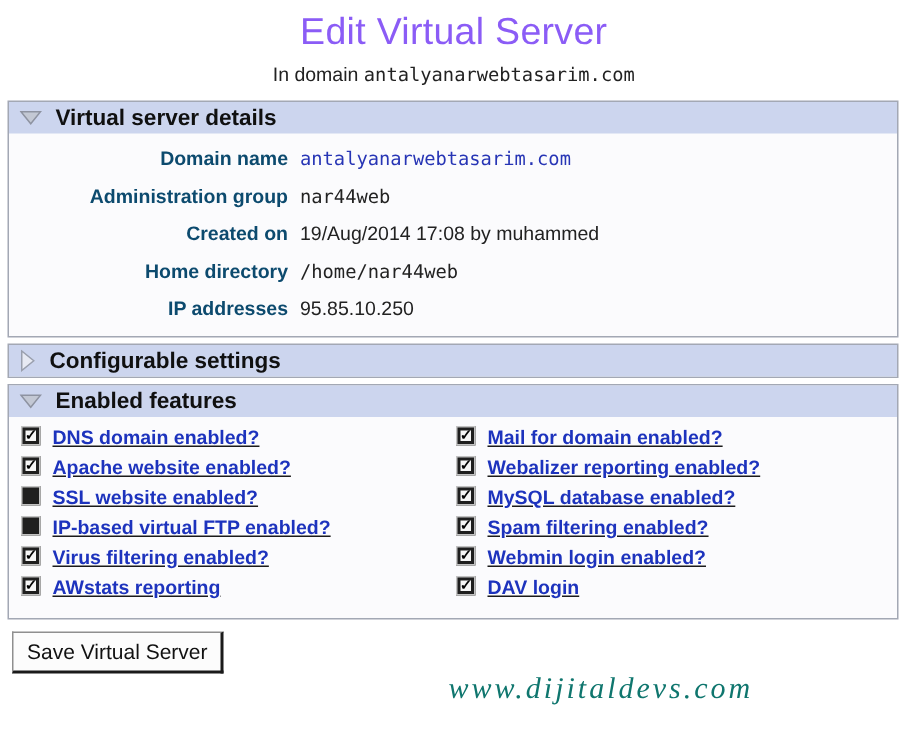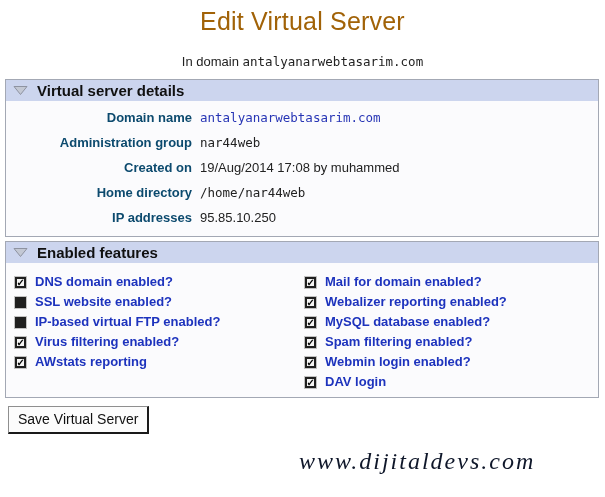--- a/index.html
+++ b/index.html
@@ -9,25 +9,25 @@
     --link-blue:#2735b5;
     --feature-label-blue:#1d33bd;
   }
   *{margin:0;padding:0;box-sizing:border-box;}
   html,body{background:#ffffff;}
   body{
     width:605px;height:497px;position:relative;overflow:hidden;
     font-family:"Liberation Sans", sans-serif;color:#1a1a1a;
   }
   .page-title{
-    text-align:center;font-size:25px;font-weight:400;color:#a16207;
+    text-align:center;font-size:25px;font-weight:400;color:#8b5cf6;
     margin-top:7px;letter-spacing:0.2px;
   }
   .page-subtitle{
-    text-align:center;font-size:13px;color:#222;margin-top:18px;margin-bottom:10px;
+    text-align:center;font-size:13px;color:#222;margin-top:6px;margin-bottom:10px;
   }
   .page-subtitle .domain{
     font-family:"DejaVu Sans Mono", monospace;font-size:12.5px;
   }
   .content{margin:0 6px 0 5px;}
   .section{
     border:1px solid var(--section-border);
     margin-bottom:4px;background:var(--section-body-bg);
   }
   .section-header{
@@ -49,21 +49,21 @@
   }
   td.fvalue{padding:5px 0 5px 8px;color:#222;}
   td.fvalue.mono, td.fvalue.mono-link{
     font-family:"DejaVu Sans Mono", monospace;font-size:12.5px;
   }
   td.fvalue.mono-link{color:var(--link-blue);cursor:pointer;}
   td.fvalue.plain{font-size:13px;margin-left:24px;}
   
   .features-body{display:flex;padding:6px 4px 8px 8px;}
   .features-col{width:50%;}
-  .feat{height:20px;display:flex;align-items:flex-end;gap:8px;}
+  .feat{height:20px;display:flex;align-items:flex-start;gap:8px;text-decoration:underline;}
   .featlabel{
     font-size:13px;font-weight:bold;color:var(--feature-label-blue);
     text-decoration:none;cursor:pointer;white-space:nowrap;
   }
   .cbx{
     display:inline-block;width:13px;height:13px;flex:0 0 13px;
     background:#1f1f1f;border:1px solid #c2c2c2;position:relative;cursor:pointer;
   }
   .cbx.checked::before{
     content:"";position:absolute;left:2px;top:2px;width:7px;height:7px;background:#f5f5f5;
@@ -77,21 +77,21 @@
   .save-btn{
     font-family:"Liberation Sans", sans-serif;font-size:14px;color:#111;
     background:#fcfcfc;
     border-top:1px solid #8f8f8f;border-left:1px solid #8f8f8f;
     border-right:2px solid #1a1a1a;border-bottom:2px solid #1a1a1a;
     padding:4px 9px 5px 9px;cursor:pointer;
   }
   .watermark{
     position:absolute;right:6px;top:448px;width:300px;
     font-family:"Liberation Serif", serif;font-style:italic;
-    font-size:24px;color:#0f172a;letter-spacing:2px;white-space:nowrap;
+    font-size:20px;color:#0f766e;letter-spacing:2px;white-space:nowrap;
     pointer-events:none;user-select:none;
   }
 </style>
 </head>
 <body>
 
 <h1 class="page-title">Edit Virtual Server</h1>
 <div class="page-subtitle">
   <span>In domain</span>
   <span class="domain">antalyanarwebtasarim.com</span>
@@ -129,38 +129,52 @@
             </tr>
             <tr>
               <td class="flabel">IP addresses</td>
               <td class="fvalue plain">95.85.10.250</td>
             </tr>
           </tbody>
       </table>
     </div>
   </div>
 
+  <div class="section">
+    <div class="section-header">
+      <span class="arrow-icon">
+        <svg width="11" height="15" viewBox="0 0 11 15">
+            <polygon points="1.5,1 1.5,14 9.5,7.5" fill="#e7eaf3" stroke="#9aa0ae" stroke-width="1"></polygon>
+          </svg>
+      </span>
+      <span class="hdr-label">Configurable settings</span>
+    </div>
+  </div>
 
 
   <div class="section">
     <div class="section-header">
       <span class="arrow-icon">
         <svg width="15" height="11" viewBox="0 0 15 11">
             <polygon points="1,1.5 14,1.5 7.5,9.5" fill="#c3c8d4" stroke="#8e93a1" stroke-width="1"></polygon>
           </svg>
       </span>
       <span class="hdr-label">Enabled features</span>
     </div>
     <div class="features-body">
       <div class="features-col">
           <div class="feat">
             <span class="cbx checked"></span>
             <a class="featlabel">DNS domain enabled?</a>
           </div>
           <div class="feat">
+            <span class="cbx checked"></span>
+            <a class="featlabel">Apache website enabled?</a>
+          </div>
+          <div class="feat">
             <span class="cbx"></span>
             <a class="featlabel">SSL website enabled?</a>
           </div>
           <div class="feat">
             <span class="cbx"></span>
             <a class="featlabel">IP-based virtual FTP enabled?</a>
           </div>
           <div class="feat">
             <span class="cbx checked"></span>
             <a class="featlabel">Virus filtering enabled?</a>

